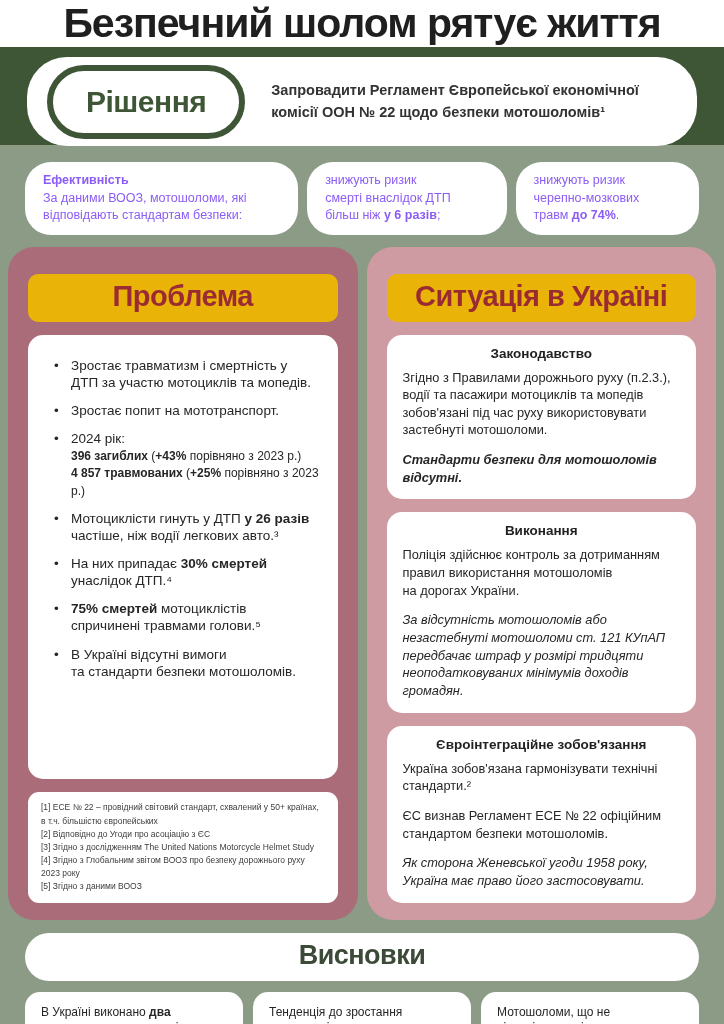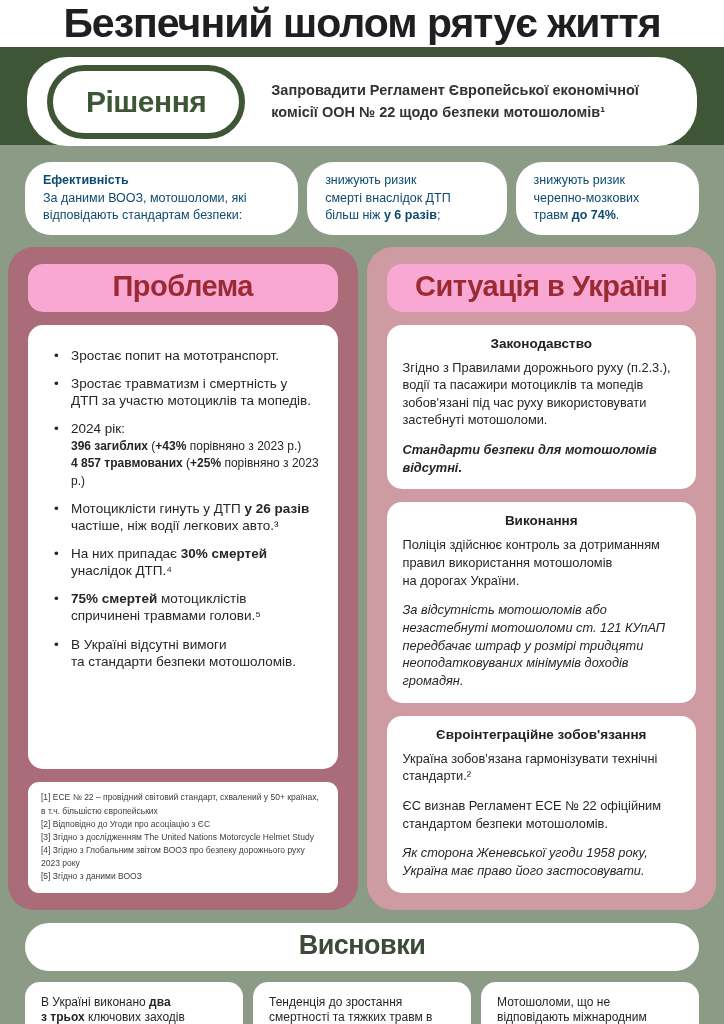--- a/index.html
+++ b/index.html
@@ -15,31 +15,31 @@
   .solution-inner { position:relative; background:#fff; border-radius:40px; height:89px; display:flex; align-items:center; }
   .solution-pill { flex:0 0 auto; margin-left:20px; height:74px; box-sizing:border-box; border:6px solid #3e5636; border-radius:37px; background:#fff; display:flex; align-items:center; padding:0 33px; }
   .solution-pill span { font-size:30px; font-weight:bold; color:#3e5636; letter-spacing:-0.5px; }
   .solution-text { flex:1; padding:0 34px 0 26px; font-size:14.5px; font-weight:bold; color:#333; line-height:1.5; }
 
   
   .main { flex:1; background:#8b9b85; box-sizing:border-box; padding:17px 8px 12px; display:flex; flex-direction:column; }
 
   
   .effect-row { display:flex; gap:9px; margin:0 17px 12px; }
-  .bubble { background:#fff; border-radius:26px; box-sizing:border-box; padding:10px 18px; font-size:12.5px; line-height:1.4; color:#0c4a6e; display:flex; align-items:center; }
+  .bubble { background:#fff; border-radius:26px; box-sizing:border-box; padding:10px 18px; font-size:12.5px; line-height:1.4; color:#8b5cf6; display:flex; align-items:center; }
   .bubble-1 { flex:1.48; }
   .bubble-2 { flex:1.02; }
   .bubble-3 { flex:0.92; }
 
   
   .columns { display:flex; gap:9px; flex:1; min-height:0; }
   .col { flex:1; border-radius:26px; box-sizing:border-box; padding:17px 20px; display:flex; flex-direction:column; gap:13px; min-width:0; }
   .col-left  { background:#aa6c79; }
   .col-right { background:#cf9ba3; }
-  .head-box { background:#f9a8d4; border-radius:15px; text-align:center; padding:6px 8px 9px; }
+  .head-box { background:#eab308; border-radius:10px; text-align:center; padding:6px 8px 9px;margin-top:10px; }
   .head-box span { font-size:29px; font-weight:bold; color:#9b2b33; letter-spacing:-0.5px; }
 
   .content-box { background:#fff; border-radius:15px; padding:22px 16px 10px 16px; flex:1; box-sizing:border-box; }
   ul.bullets { margin:0; padding:0 0 0 10px; list-style:none; }
   ul.bullets li { position:relative; padding-left:17px; margin-bottom:11px; font-size:13.5px; line-height:1.27; color:#262626; }
   ul.bullets li::before { content:"\2022"; position:absolute; left:0; top:0; color:#262626; }
   .sm { font-size:12px; }
 
   .notes-box { background:#fff; border-radius:11px; padding:9px 13px; box-sizing:border-box; }
   .note { font-size:8.5px; line-height:1.55; color:#3c3c3c; }
@@ -92,22 +92,22 @@
     </div>
 
     <div class="columns">
 
       <div class="col col-left">
         <div class="head-box">
           <span>Проблема</span>
         </div>
         <div class="content-box">
           <ul class="bullets">
+            <li><span>Зростає травматизм і смертність у</span><br><span>ДТП за участю мотоциклів та мопедів.</span></li>
             <li><span>Зростає попит на мототранспорт.</span></li>
-            <li><span>Зростає травматизм і смертність у</span><br><span>ДТП за участю мотоциклів та мопедів.</span></li>
             <li><span>2024 рік:</span><br><span class="b sm">396 загиблих</span><span class="sm"> (</span><span class="b sm">+43%</span><span class="sm"> порівняно з 2023 р.)</span><br><span class="b sm">4 857 травмованих</span><span class="sm"> (</span><span class="b sm">+25%</span><span class="sm"> порівняно з 2023 р.)</span></li>
             <li><span>Мотоциклісти гинуть у ДТП </span><span class="b">у 26 разів</span><br><span>частіше, ніж водії легкових авто.³</span></li>
             <li><span>На них припадає </span><span class="b">30% смертей</span><br><span>унаслідок ДТП.⁴</span></li>
             <li><span class="b">75% смертей</span><span> мотоциклістів</span><br><span>спричинені  травмами голови.⁵</span></li>
             <li><span>В Україні відсутні вимоги</span><br><span>та стандарти безпеки мотошоломів.</span></li>
           </ul>
         </div>
         <div class="notes-box">
           <div class="note">[1] ECE № 22 – провідний світовий стандарт, схвалений у 50+ країнах, в т.ч. більшістю європейських</div>
           <div class="note">[2] Відповідно до Угоди про асоціацію з ЄС</div>

